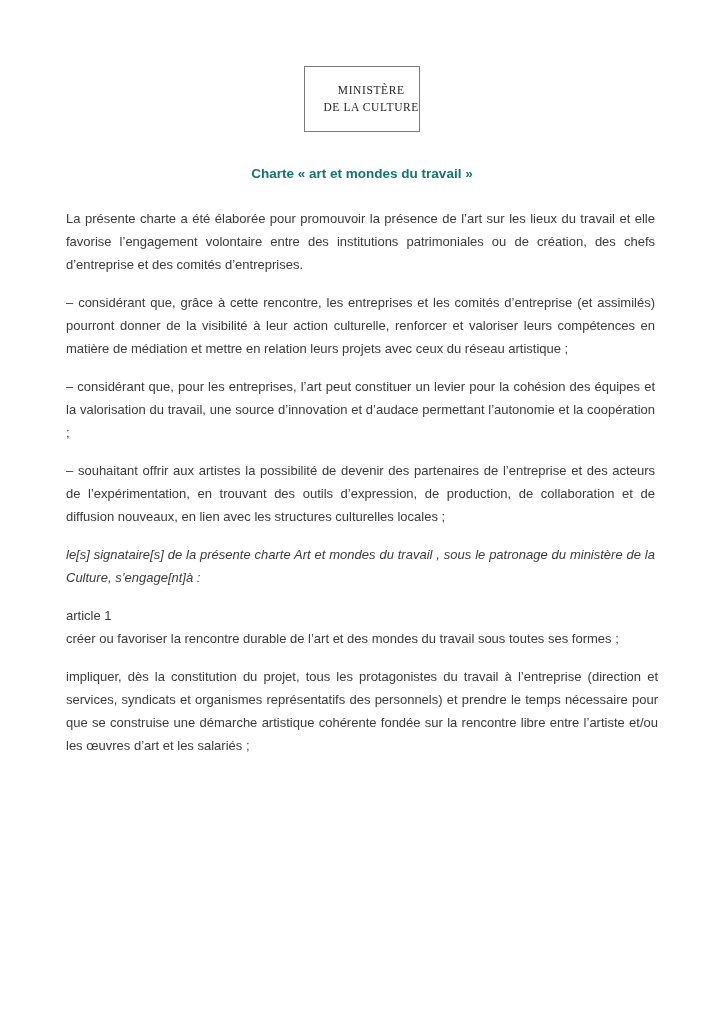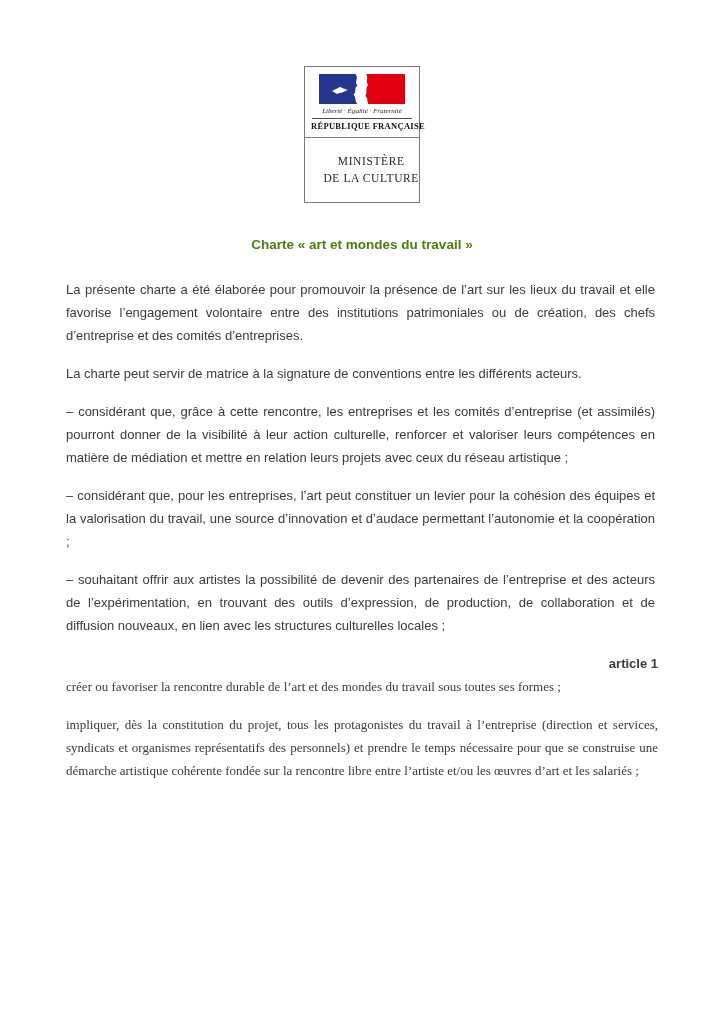--- a/index.html
+++ b/index.html
@@ -66,79 +66,60 @@
     text-align: center;
   }
 
   
   .content { padding: 0 66px; }
   .doc-title {
     text-align: center;
     font-weight: bold;
     font-size: 13.5px;
     line-height: 23px;
-    color: #4d7c0f;
+    color: #0f766e;
     margin: 30px 0 22px 0;
   }
   .para {
     font-size: 13px;
     line-height: 23px;
     text-align: justify;
     margin: 0 3px 15px 0;
   }
   .para.italic { font-style: italic; }
   .article {
     font-size: 13px;
     line-height: 23px;
     margin: 0 0 15px 0;
   }
-  .article-label { text-align: right; font-weight: bold; }
-  .article-text { text-align: justify; font-family: Liberation Serif, serif; }
+  .article-label { text-align: left; }
+  .article-text { text-align: justify; }
 </style>
 </head>
 <body>
 
 <div class="page">
 
   <div class="logo-block">
-    <div class="logo-top">
-      <div class="flag-wrap">
-        <svg viewBox="0 0 86 30" xmlns="http://www.w3.org/2000/svg" aria-hidden="true">
-          <rect x="0" y="0" width="86" height="30" fill="#ffffff"></rect>
-          <rect x="0" y="0" width="43" height="30" fill="#26358c"></rect>
-
-          <path d="M43 0 H36.5 C40 4.5 34.8 8 38.5 11.5 C34.5 14 38 18 34.5 20.5 C37.5 23.5 35.2 27 38.5 30 H43 Z" fill="#ffffff"></path>
-
-          <path d="M13 17 L21 13 L26 17 L18 20 Z" fill="#ffffff"></path>
-          <path d="M21 13 L29 16 L22 19 Z" fill="#ffffff" opacity="0.85"></path>
-          <rect x="51" y="0" width="35" height="30" fill="#e1000f"></rect>
-
-          <path d="M51 0 H47.2 C49.8 4 46.2 7.5 49.2 11 C45.8 14.5 48.8 18.5 46.4 22 C49.4 25 47.8 27.5 49.4 30 H51 Z" fill="#e1000f"></path>
-        </svg>
-      </div>
-      <div class="motto">Liberté · Égalité · Fraternité</div>
-      <hr class="motto-rule">
-      <div class="republic">RÉPUBLIQUE FRANÇAISE</div>
-    </div>
     <div class="logo-bottom">
       <div class="ministry">
         <div>MINISTÈRE</div>
         <div>DE LA CULTURE</div>
       </div>
     </div>
   </div>
 
   <div class="content">
     <div class="doc-title">Charte « art et mondes du travail »</div>
 
     <p class="para">La présente charte a été élaborée pour promouvoir la présence de l’art sur les lieux du travail et elle favorise l’engagement volontaire entre des institutions patrimoniales ou de création, des chefs d’entreprise et des comités d’entreprises.</p>
-    <p class="para">La charte peut servir de matrice à la signature de conventions entre les différents acteurs.</p>
     <p class="para">– considérant que, grâce à cette rencontre, les entreprises et les comités d’entreprise (et assimilés) pourront donner de la visibilité à leur action culturelle, renforcer et valoriser leurs compétences en matière de médiation et mettre en relation leurs projets avec ceux du réseau artistique ;</p>
     <p class="para">– considérant que, pour les entreprises, l’art peut constituer un levier pour la cohésion des équipes et la valorisation du travail, une source d’innovation et d’audace permettant l’autonomie et la coopération ;</p>
     <p class="para">– souhaitant offrir aux artistes la possibilité de devenir des partenaires de l’entreprise et des acteurs de l’expérimentation, en trouvant des outils d’expression, de production, de collaboration et de diffusion nouveaux, en lien avec les structures culturelles locales ;</p>
+    <p class="para italic">le[s] signataire[s] de la présente charte Art et mondes du travail , sous le patronage du ministère de la Culture, s’engage[nt]à :</p>
 
     <div class="article">
       <div class="article-label">article 1</div>
       <div class="article-text">créer ou favoriser la rencontre durable de l’art et des mondes du travail sous toutes ses formes ;</div>
     </div>
 
     <div class="article">
       <div class="article-text">impliquer, dès la constitution du projet, tous les protagonistes du travail à l’entreprise (direction et services, syndicats et organismes représentatifs des personnels) et prendre le temps nécessaire pour que se construise une démarche artistique cohérente fondée sur la rencontre libre entre l’artiste et/ou les œuvres d’art et les salariés ;</div>
     </div>
   </div>

